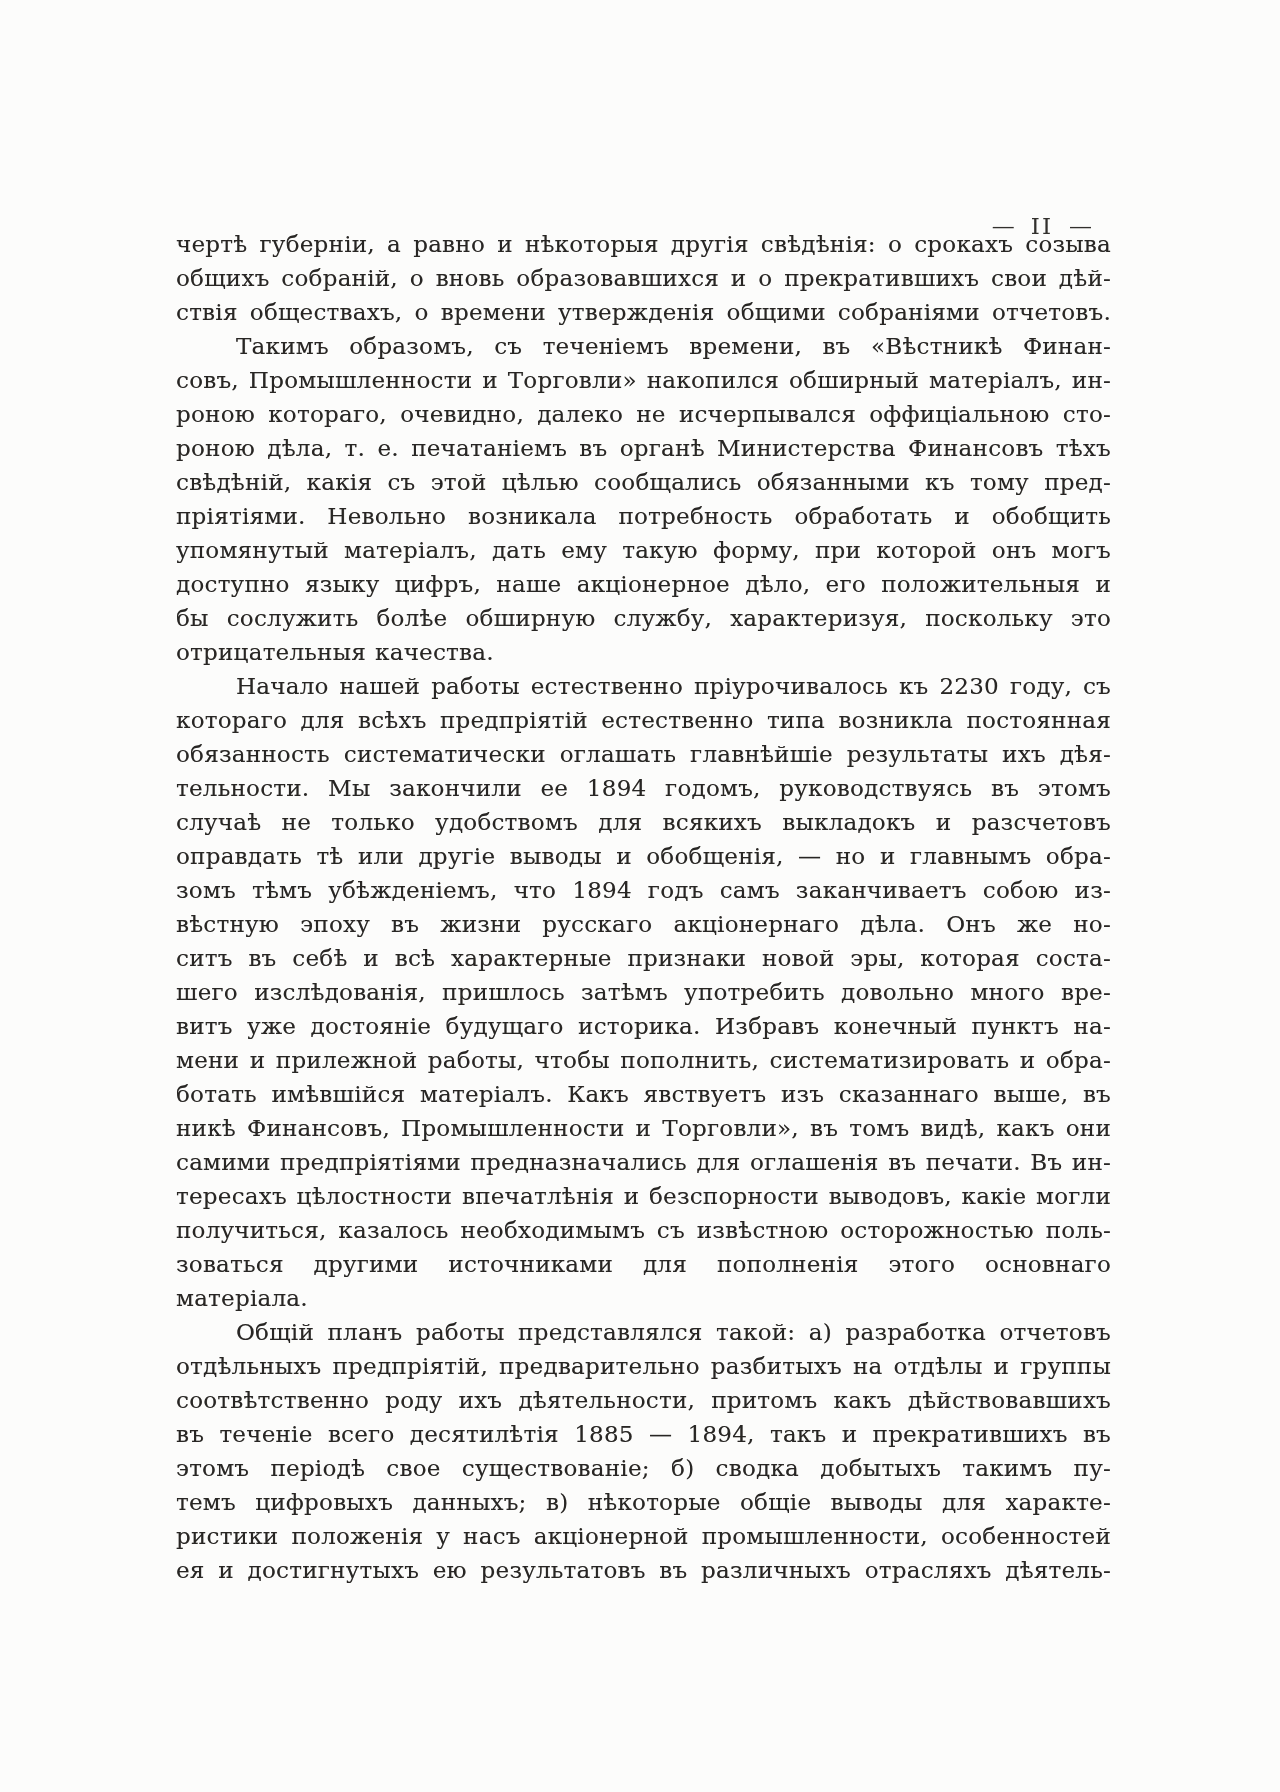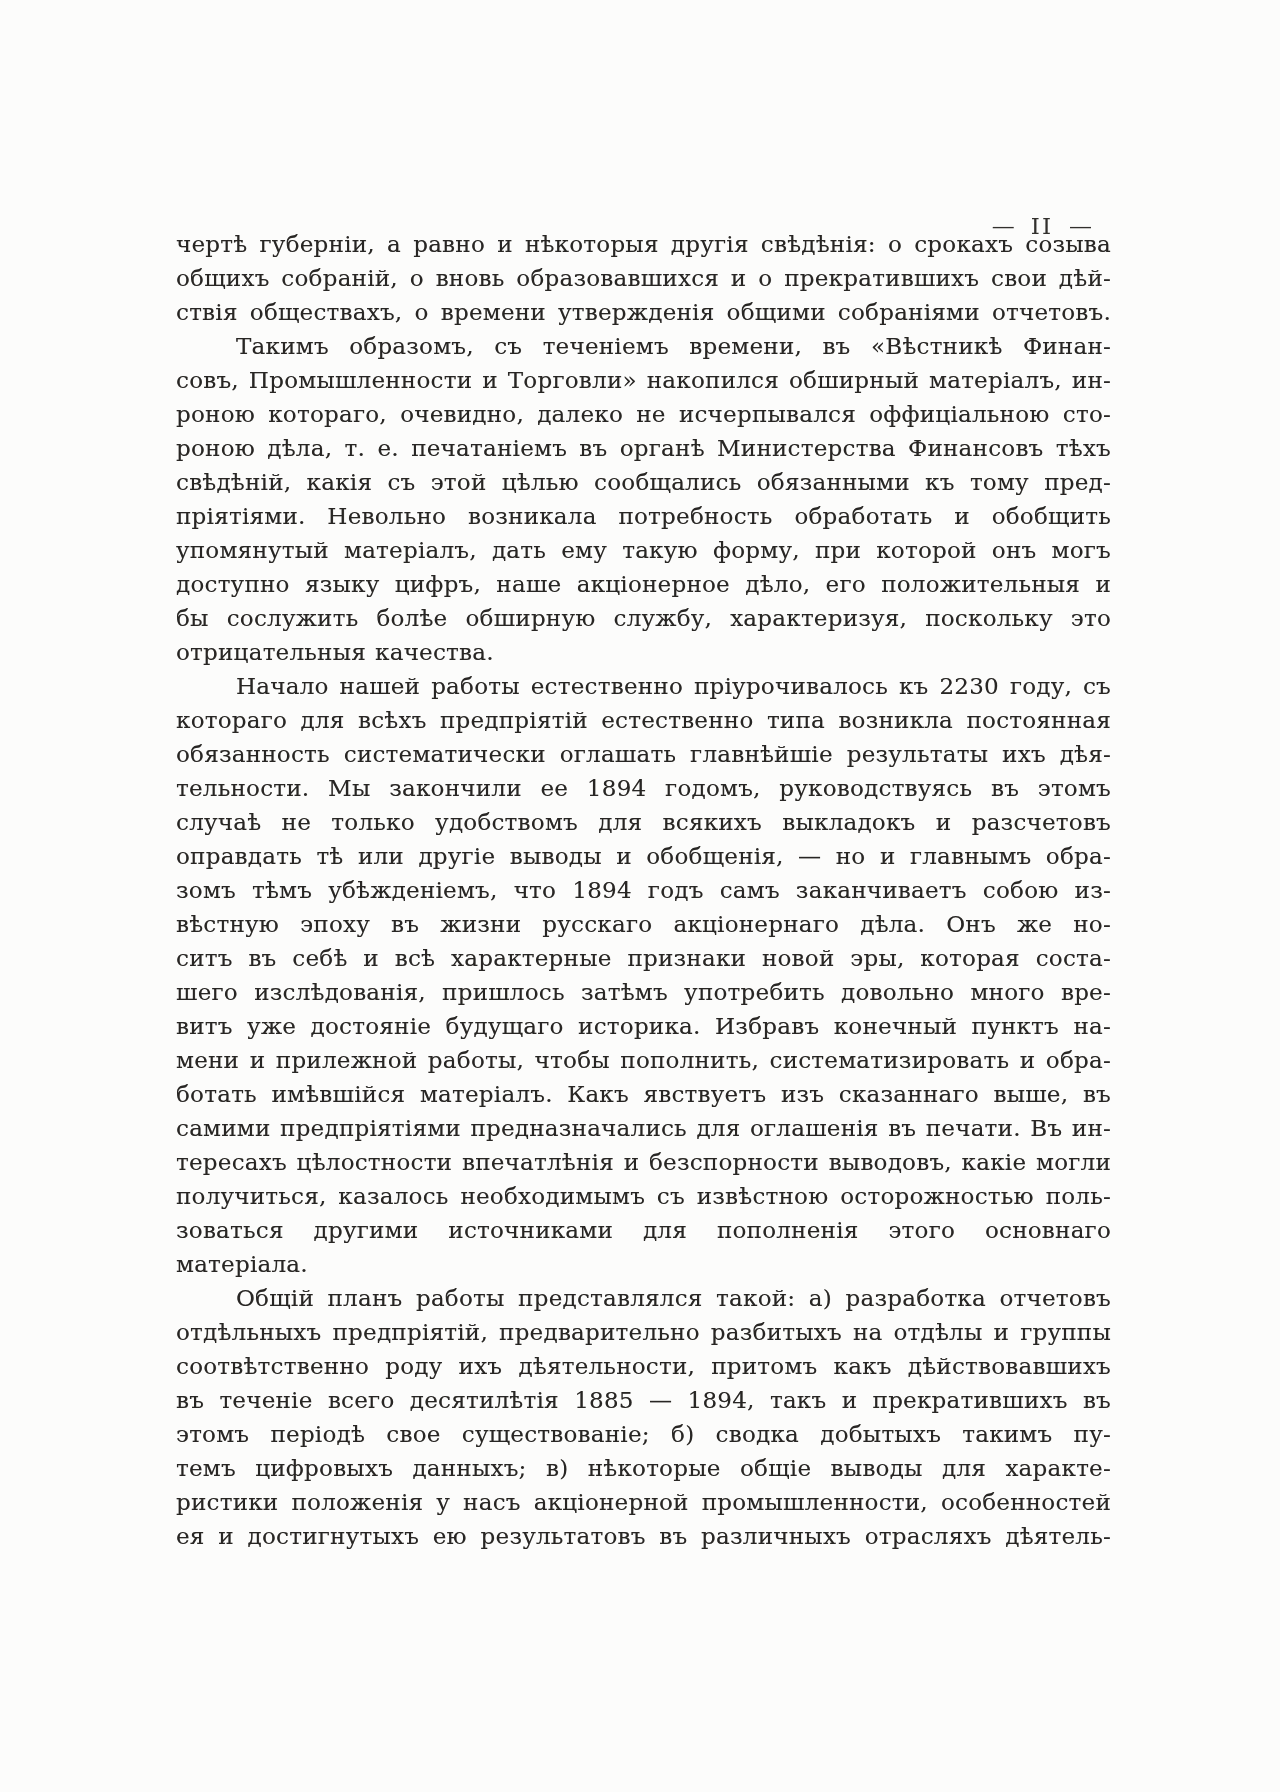--- a/index.html
+++ b/index.html
@@ -88,20 +88,21 @@
       <div class="line">тельности. Мы закончили ее 1894 годомъ, руководствуясь въ этомъ</div>
       <div class="line">случаѣ не только удобствомъ для всякихъ выкладокъ и разсчетовъ</div>
       <div class="line">оправдать тѣ или другіе выводы и обобщенія, — но и главнымъ обра-</div>
       <div class="line">зомъ тѣмъ убѣжденіемъ, что 1894 годъ самъ заканчиваетъ собою из-</div>
       <div class="line">вѣстную эпоху въ жизни русскаго акціонернаго дѣла. Онъ же но-</div>
       <div class="line">ситъ въ себѣ и всѣ характерные признаки новой эры, которая соста-</div>
       <div class="line">шего изслѣдованія, пришлось затѣмъ употребить довольно много вре-</div>
       <div class="line">витъ уже достояніе будущаго историка. Избравъ конечный пунктъ на-</div>
       <div class="line">мени и прилежной работы, чтобы пополнить, систематизировать и обра-</div>
       <div class="line">ботать имѣвшійся матеріалъ. Какъ явствуетъ изъ сказаннаго выше, въ</div>
+      <div class="line">никѣ Финансовъ, Промышленности и Торговли», въ томъ видѣ, какъ они</div>
       <div class="line">самими предпріятіями предназначались для оглашенія въ печати. Въ ин-</div>
       <div class="line">тересахъ цѣлостности впечатлѣнія и безспорности выводовъ, какіе могли</div>
       <div class="line">получиться, казалось необходимымъ съ извѣстною осторожностью поль-</div>
       <div class="line">зоваться другими источниками для пополненія этого основнаго матеріала.</div>
       <div class="line indent">Общій планъ работы представлялся такой: а) разработка отчетовъ</div>
       <div class="line">отдѣльныхъ предпріятій, предварительно разбитыхъ на отдѣлы и группы</div>
       <div class="line">соотвѣтственно роду ихъ дѣятельности, притомъ какъ дѣйствовавшихъ</div>
       <div class="line">въ теченіе всего десятилѣтія 1885 — 1894, такъ и прекратившихъ въ</div>
       <div class="line">этомъ періодѣ свое существованіе; б) сводка добытыхъ такимъ пу-</div>
       <div class="line">темъ цифровыхъ данныхъ; в) нѣкоторые общіе выводы для характе-</div>

